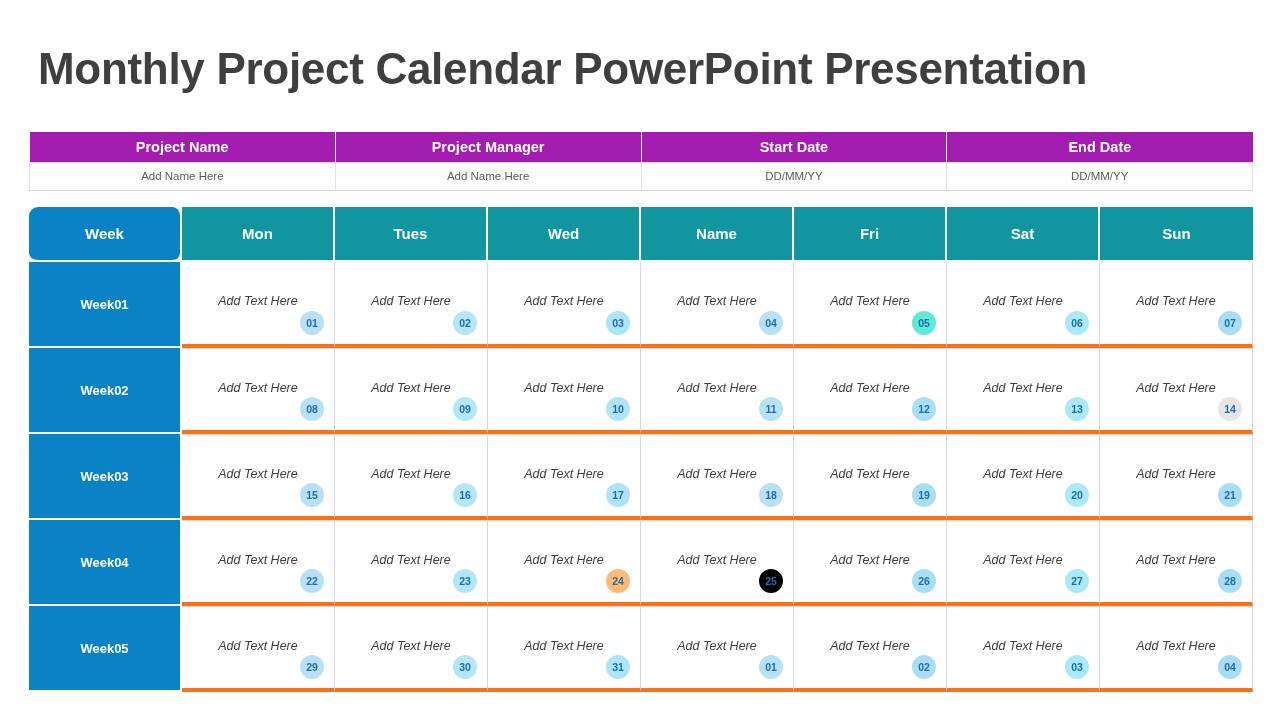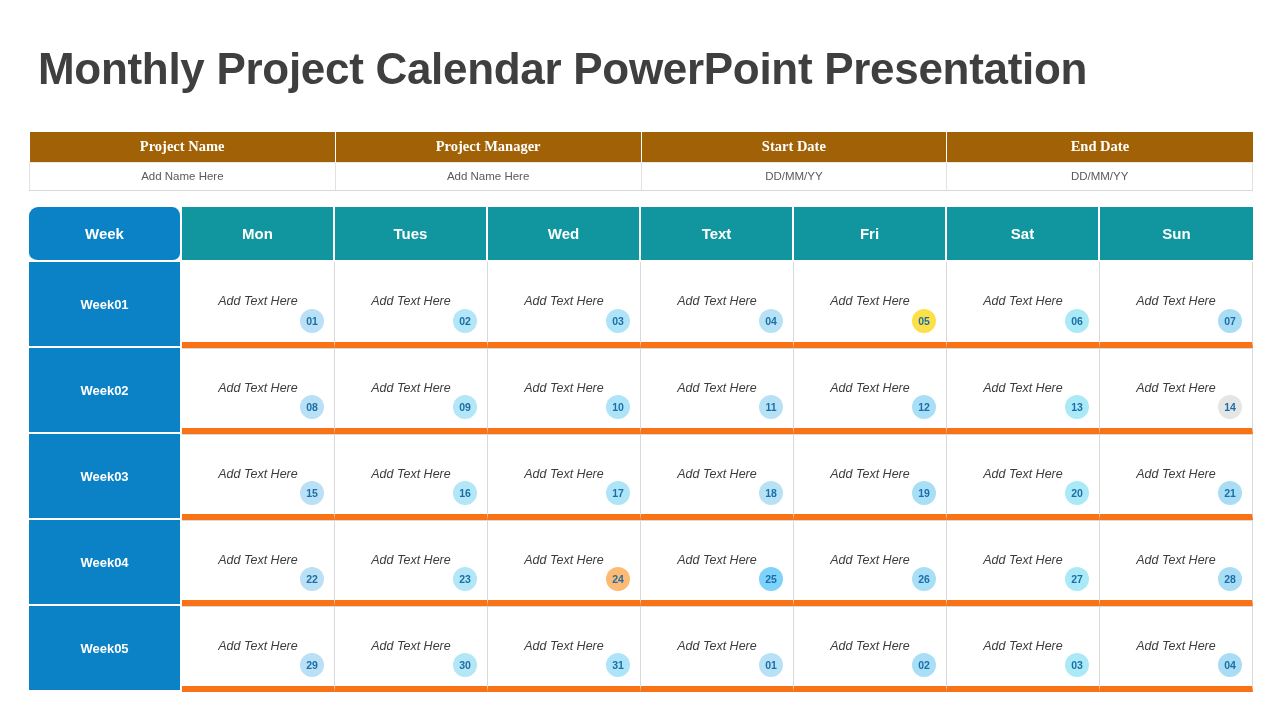--- a/index.html
+++ b/index.html
@@ -25,28 +25,27 @@
 
   
   .proj-table {
     position: absolute;
     left: 29px; top: 132px;
     width: 1224px;
     border-collapse: collapse;
     table-layout: fixed;
   }
   .proj-table th {
-    background: #a16207;
+    background: #a21caf;
     color: #ffffff;
     font-size: 14.5px;
     font-weight: bold;
     height: 30px;
     text-align: center;
     border-right: 1px solid #ffffff;
-    font-family: Liberation Serif, serif;
   }
   .proj-table th:last-child { border-right: none; }
   .proj-table td {
     background: #ffffff;
     color: #5a5a5a;
     font-size: 11.5px;
     height: 28px;
     text-align: center;
     border-right: 1px solid #e2e2e2;
     border-bottom: 1px solid #d8d8d8;
@@ -87,21 +86,21 @@
     height: 86px;
     border-bottom: 2px solid #ffffff;
     border-right: 2px solid #ffffff;
   }
   .cal td.day-cell {
     background: #ffffff;
     height: 86px;
     vertical-align: top;
     position: relative;
     border-right: 1px solid #d9d9d9;
-    border-bottom: 6px solid #f97316;
+    border-bottom: 4px solid #f97316;
     border-top: 1px solid #d9d9d9;
   }
   .cal tr:first-child td.day-cell { border-top: none; }
   .cal td.day-cell:last-child { border-right: 1px solid #d9d9d9; }
 
   .cell-text {
     position: absolute;
     left: 0; right: 0;
     top: 32px;
     text-align: center;
@@ -149,21 +148,21 @@
     </tbody>
   </table>
 
   <table class="cal">
     <thead>
       <tr>
         <th class="week-head" style="width:12.5%">Week</th>
         <th class="day-head" style="width:12.5%">Mon</th>
         <th class="day-head" style="width:12.5%">Tues</th>
         <th class="day-head" style="width:12.5%">Wed</th>
-        <th class="day-head" style="width:12.5%">Text</th>
+        <th class="day-head" style="width:12.5%">Name</th>
         <th class="day-head" style="width:12.5%">Fri</th>
         <th class="day-head" style="width:12.5%">Sat</th>
         <th class="day-head" style="width:12.5%">Sun</th>
       </tr>
     </thead>
     <tbody id="cal-body">
         <tr>
           <td class="week-cell">Week01</td>
           <td class="day-cell">
             <div class="cell-text">Add Text Here</div>
@@ -176,21 +175,21 @@
           <td class="day-cell">
             <div class="cell-text">Add Text Here</div>
             <div class="badge" style="background: rgb(174, 228, 248);">03</div>
           </td>
           <td class="day-cell">
             <div class="cell-text">Add Text Here</div>
             <div class="badge" style="background: rgb(183, 226, 246);">04</div>
           </td>
           <td class="day-cell">
             <div class="cell-text">Add Text Here</div>
-            <div class="badge" style="background: #fde047;">05</div>
+            <div class="badge" style="background: #5eead4;">05</div>
           </td>
           <td class="day-cell">
             <div class="cell-text">Add Text Here</div>
             <div class="badge" style="background: rgb(170, 234, 247);">06</div>
           </td>
           <td class="day-cell">
             <div class="cell-text">Add Text Here</div>
             <div class="badge" style="background: rgb(169, 221, 245);">07</div>
           </td>
         </tr>
@@ -265,21 +264,21 @@
           <td class="day-cell">
             <div class="cell-text">Add Text Here</div>
             <div class="badge" style="background: rgb(179, 230, 247);">23</div>
           </td>
           <td class="day-cell">
             <div class="cell-text">Add Text Here</div>
             <div class="badge" style="background: #fdba74; text-align: right;">24</div>
           </td>
           <td class="day-cell">
             <div class="cell-text">Add Text Here</div>
-            <div class="badge" style="background: #7dd3fc;">25</div>
+            <div class="badge" style="background: #000000;">25</div>
           </td>
           <td class="day-cell">
             <div class="cell-text">Add Text Here</div>
             <div class="badge" style="background: rgb(169, 223, 246);">26</div>
           </td>
           <td class="day-cell">
             <div class="cell-text">Add Text Here</div>
             <div class="badge" style="background: rgb(170, 234, 247);">27</div>
           </td>
           <td class="day-cell">

